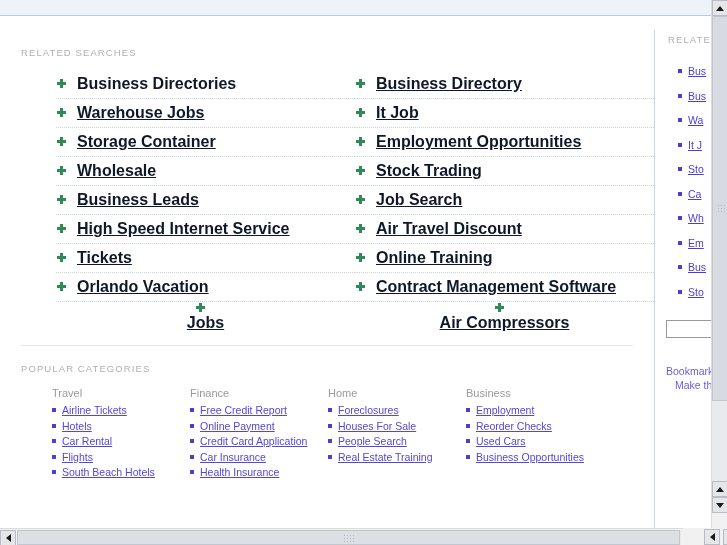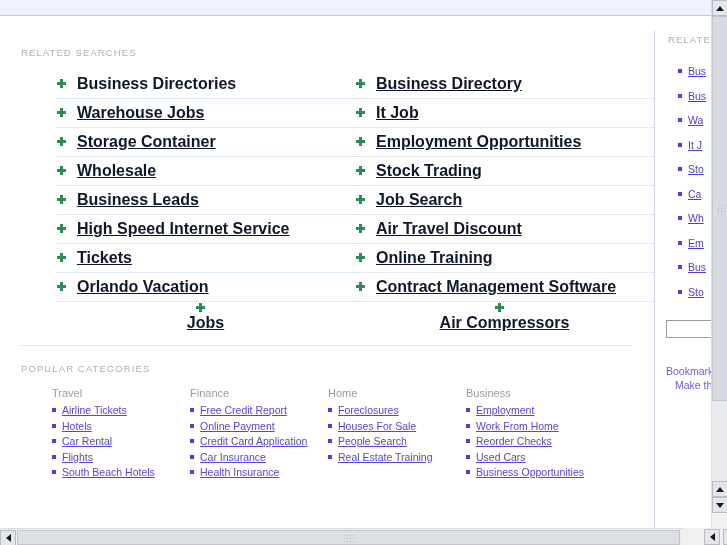--- a/index.html
+++ b/index.html
@@ -417,24 +417,20 @@
             </div>
           </div>
           <div class="cat-col">
             <div class="cat-head">Business</div>
             <div class="cat-item">
               <span class="sq-bullet"></span>
               <span class="cat-link">Employment</span>
             </div>
             <div class="cat-item">
               <span class="sq-bullet"></span>
-              <span class="cat-link">Work From Home</span>
-            </div>
-            <div class="cat-item">
-              <span class="sq-bullet"></span>
               <span class="cat-link">Reorder Checks</span>
             </div>
             <div class="cat-item">
               <span class="sq-bullet"></span>
               <span class="cat-link">Used Cars</span>
             </div>
             <div class="cat-item">
               <span class="sq-bullet"></span>
               <span class="cat-link">Business Opportunities</span>
             </div>

